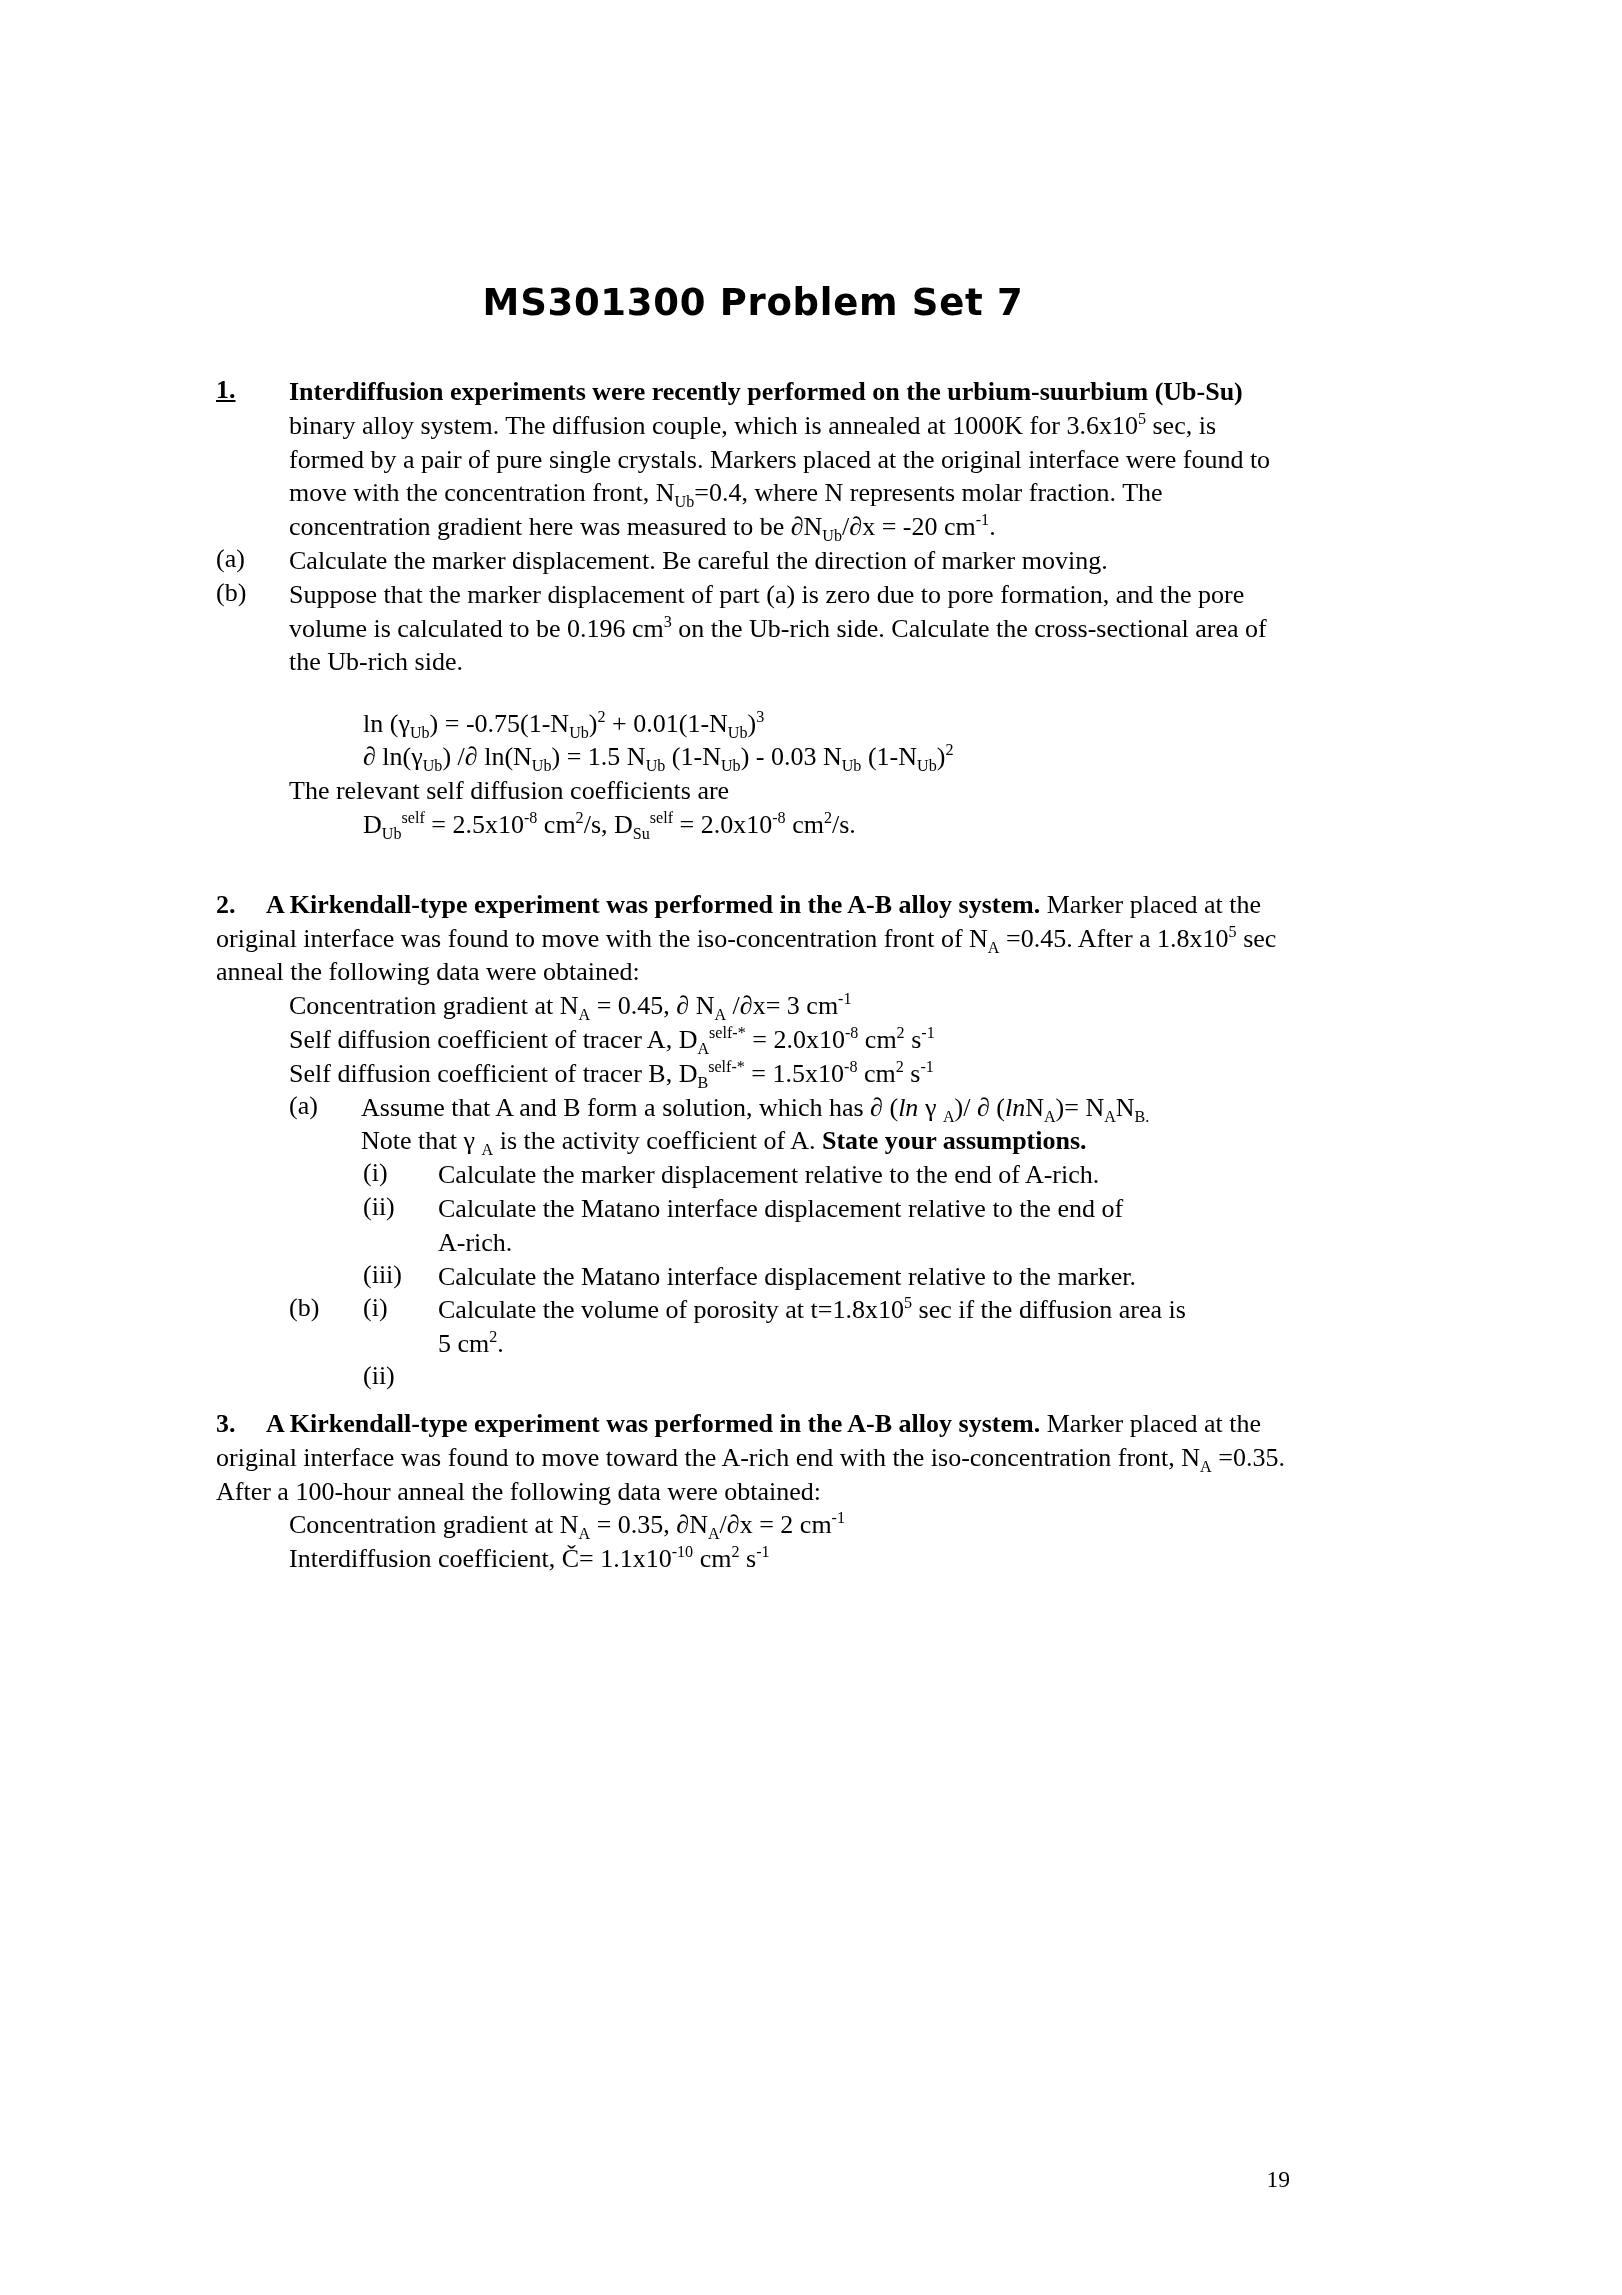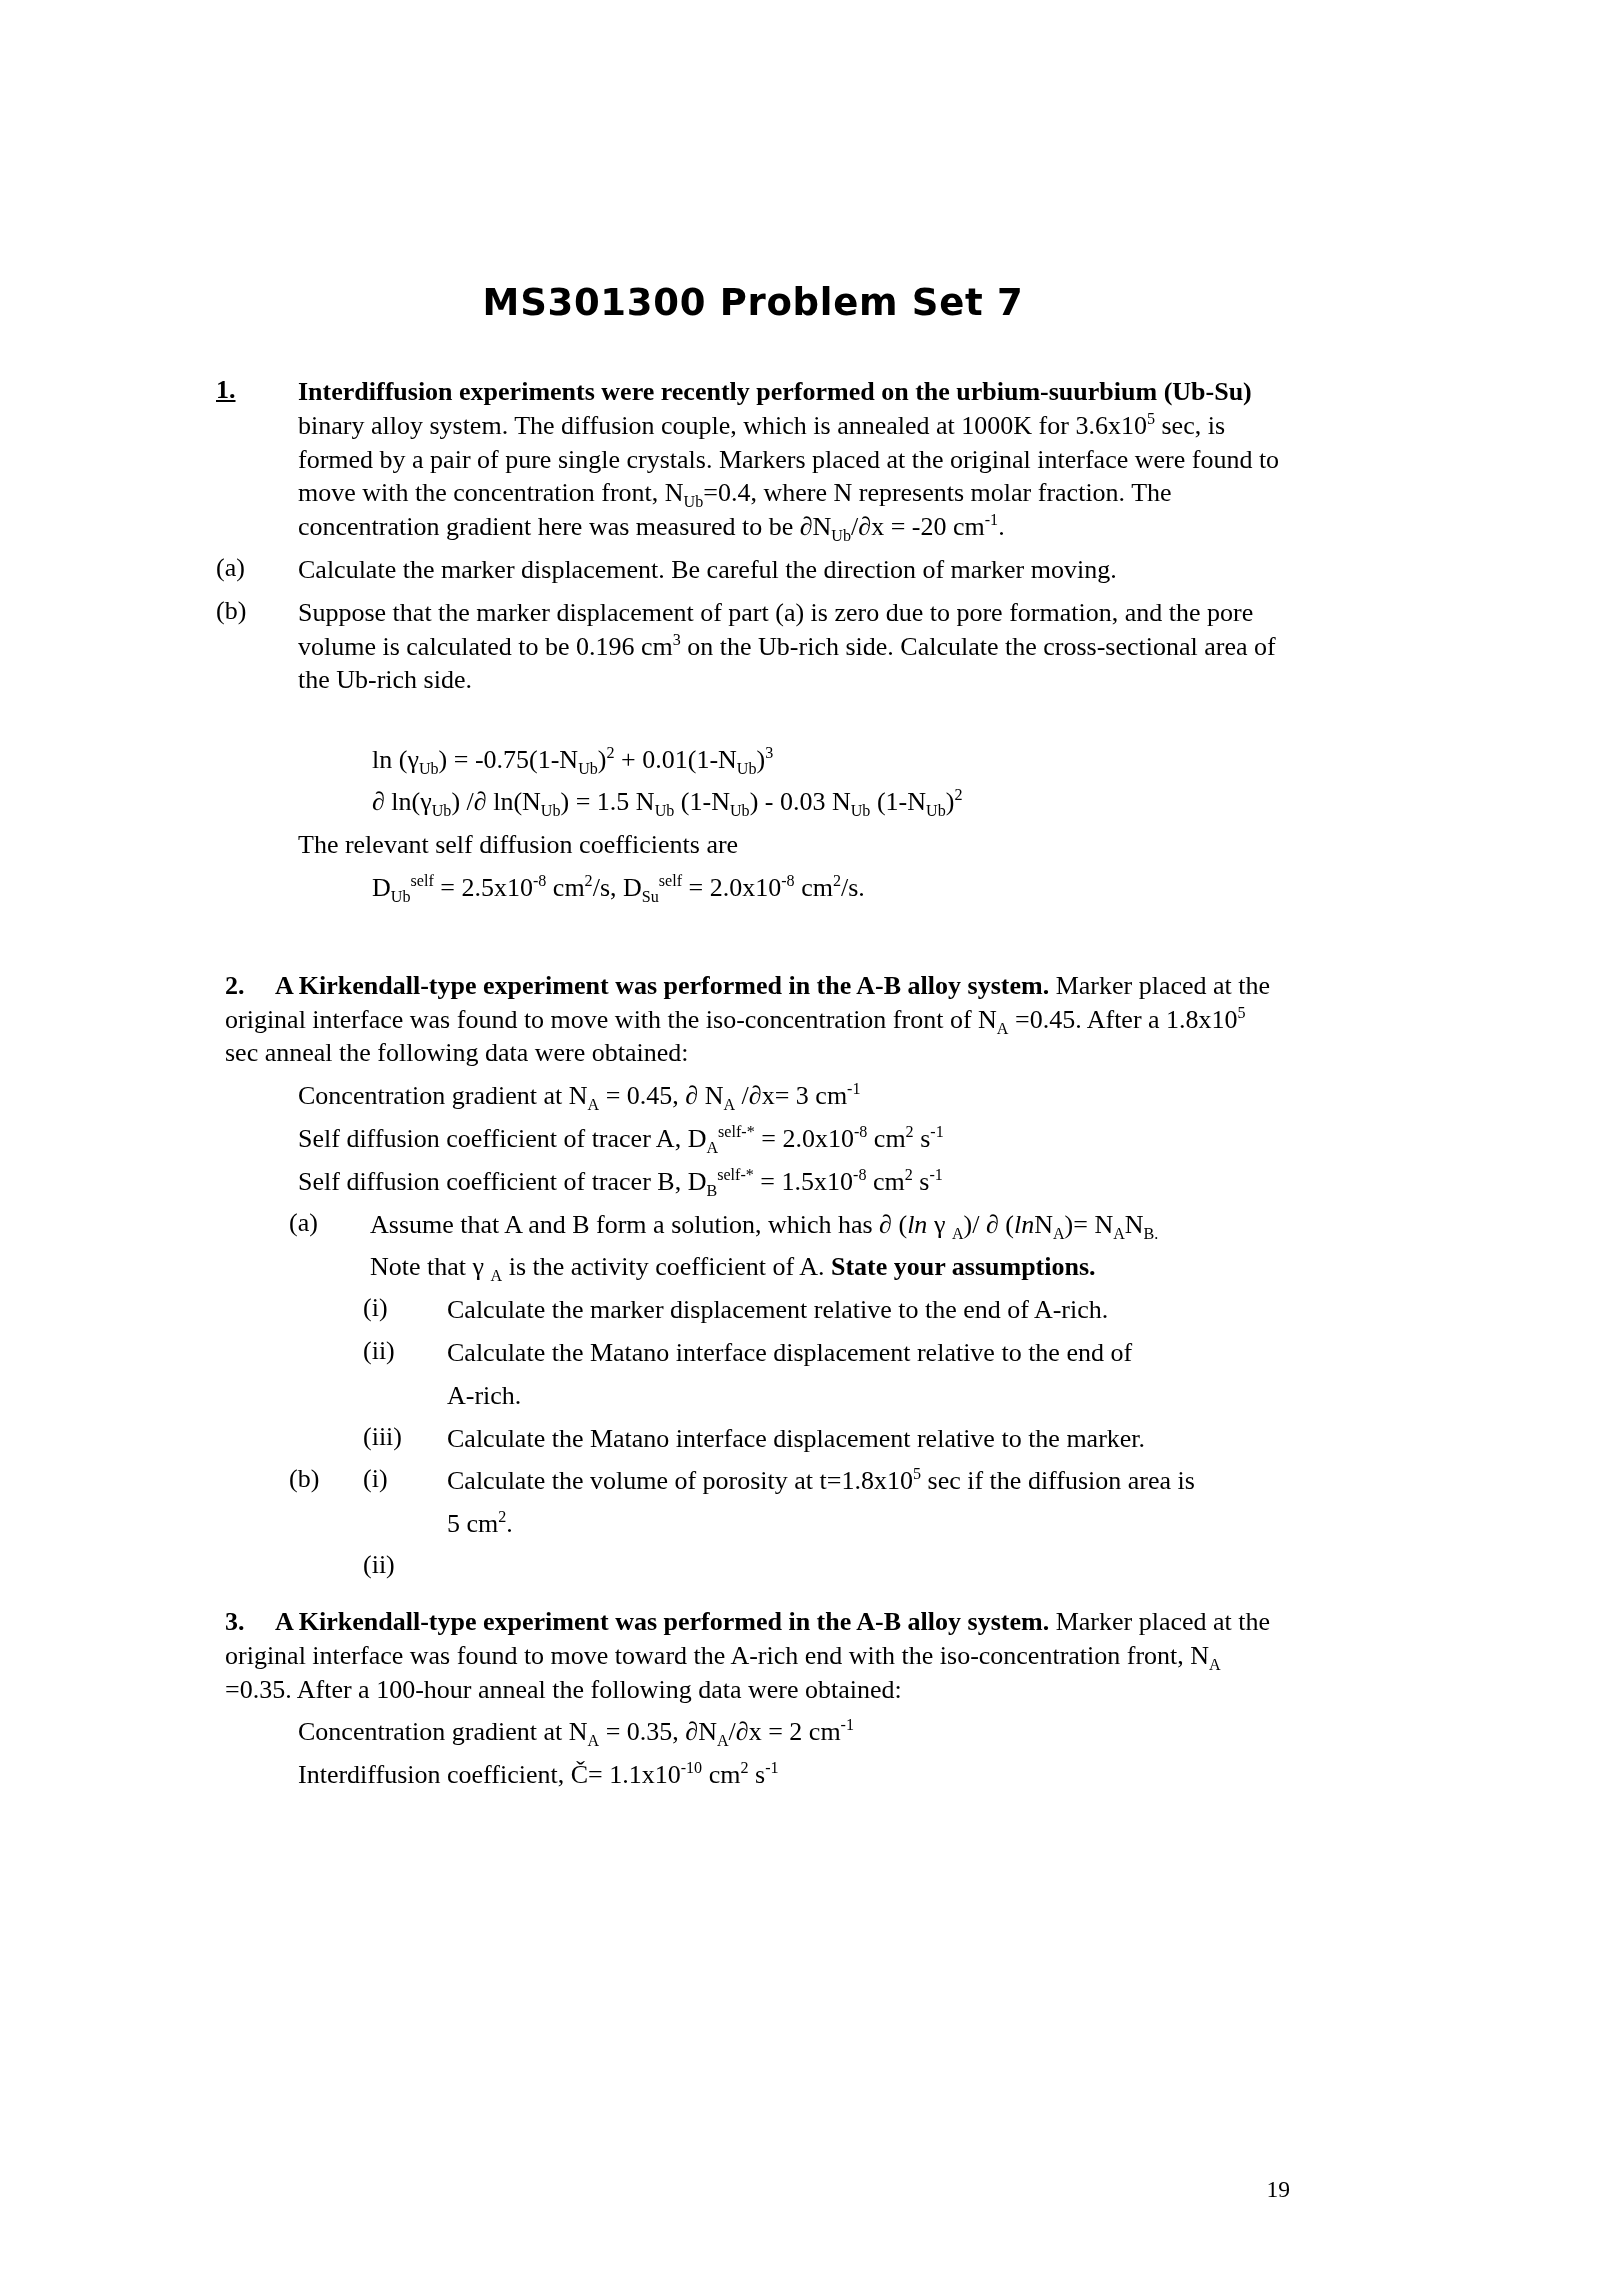--- a/index.html
+++ b/index.html
@@ -26,21 +26,21 @@
     font-family: "DejaVu Sans", sans-serif;
     font-weight: bold;
     font-size: 37px;
     letter-spacing: 0.7px;
     margin: 0 0 51px 0;
   }
   .q-block {
     margin-bottom: 0;
   }
   p {
-    margin: 9px;
+    margin: 0;
     font-size: 26px;
     line-height: 1.30;
   }
   b { font-weight: bold; }
   sup { font-size: 0.62em; vertical-align: super; line-height: 0; }
   sub { font-size: 0.62em; vertical-align: sub; line-height: 0; }
 
   
   .q1 {
     position: relative;
@@ -95,21 +95,21 @@
     font-weight: bold;
     font-size: 26px;
     display: inline-block;
     width: 50px;
   }
   .data-line { padding-left: 147px; }
   .data-line2 { padding-left: 73px; }
   .pagenum {
     position: absolute;
     right: 216px;
-    bottom: 92px;
+    bottom: 102px;
     font-size: 23.6px;
   }
 </style>
 </head>
 <body>
 
 <div class="page">
 
   <h1 class="title">MS301300 Problem Set 7</h1>
 

